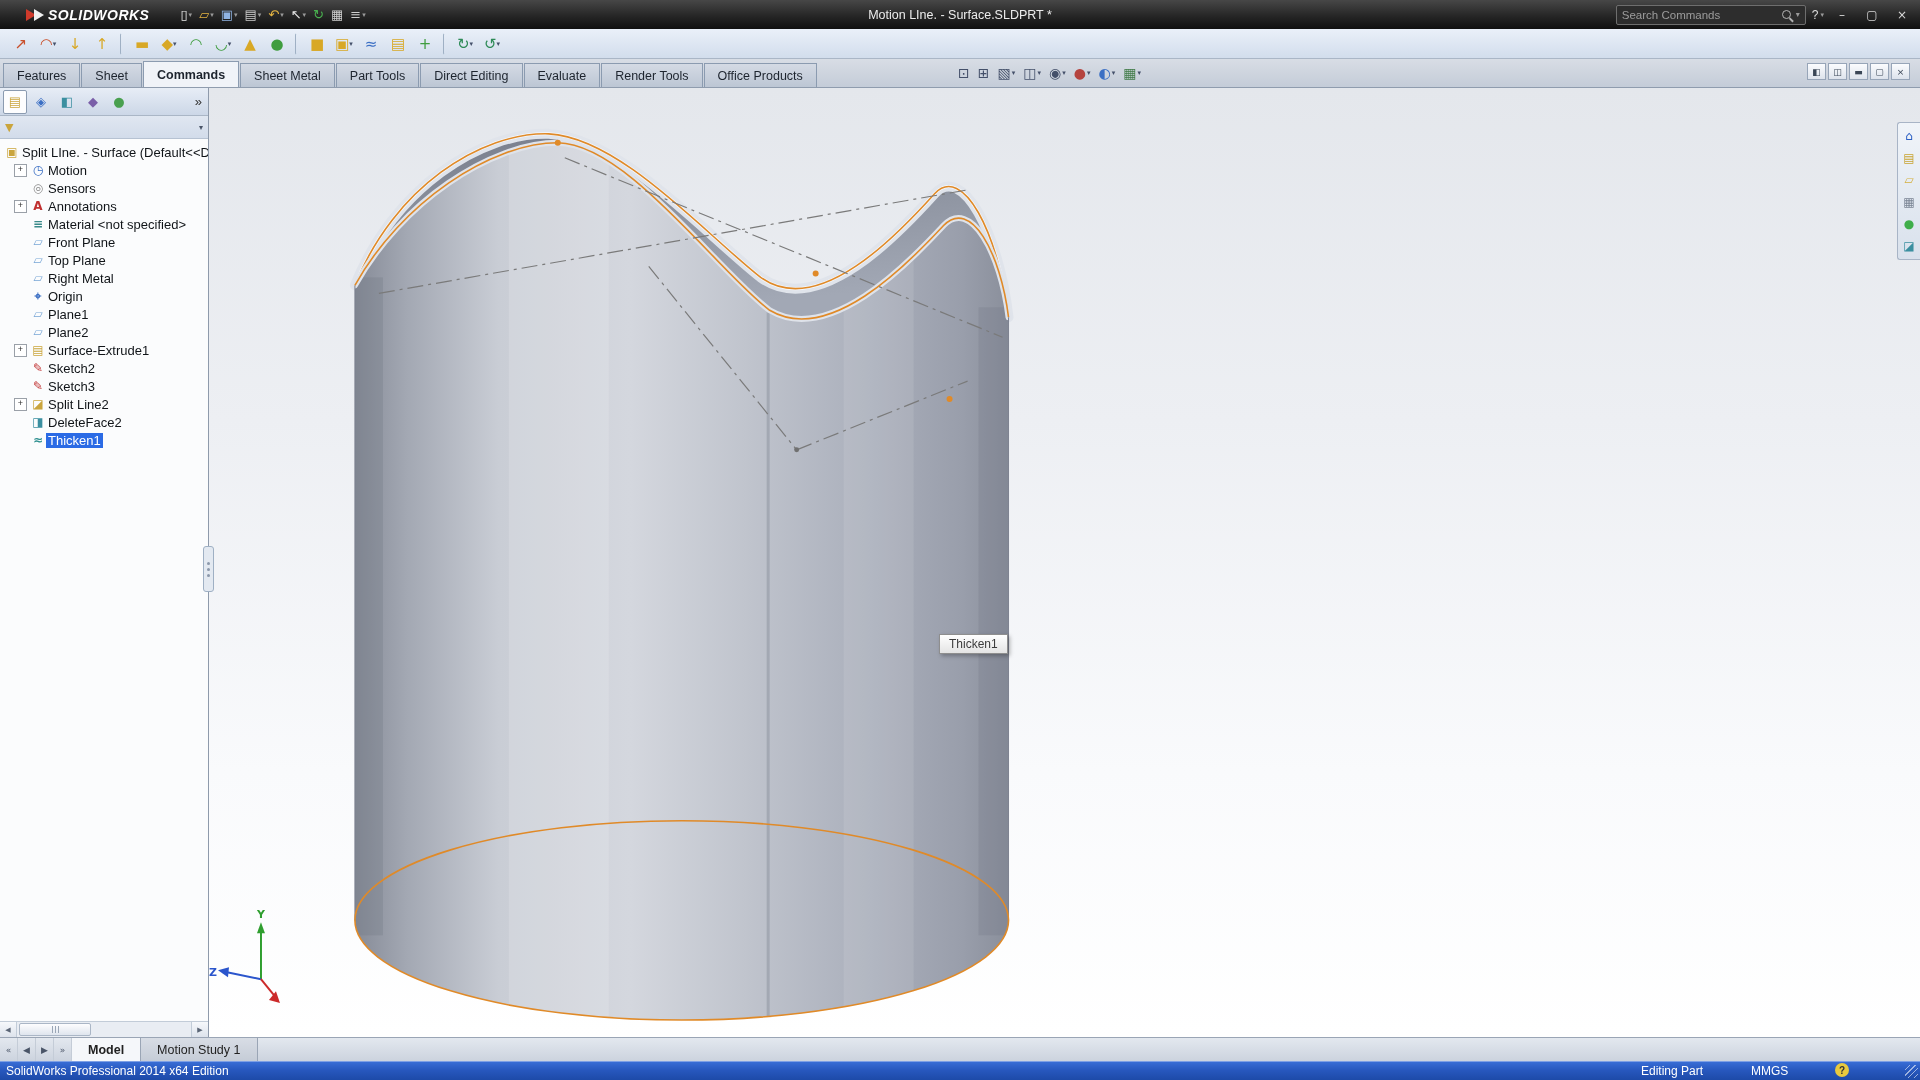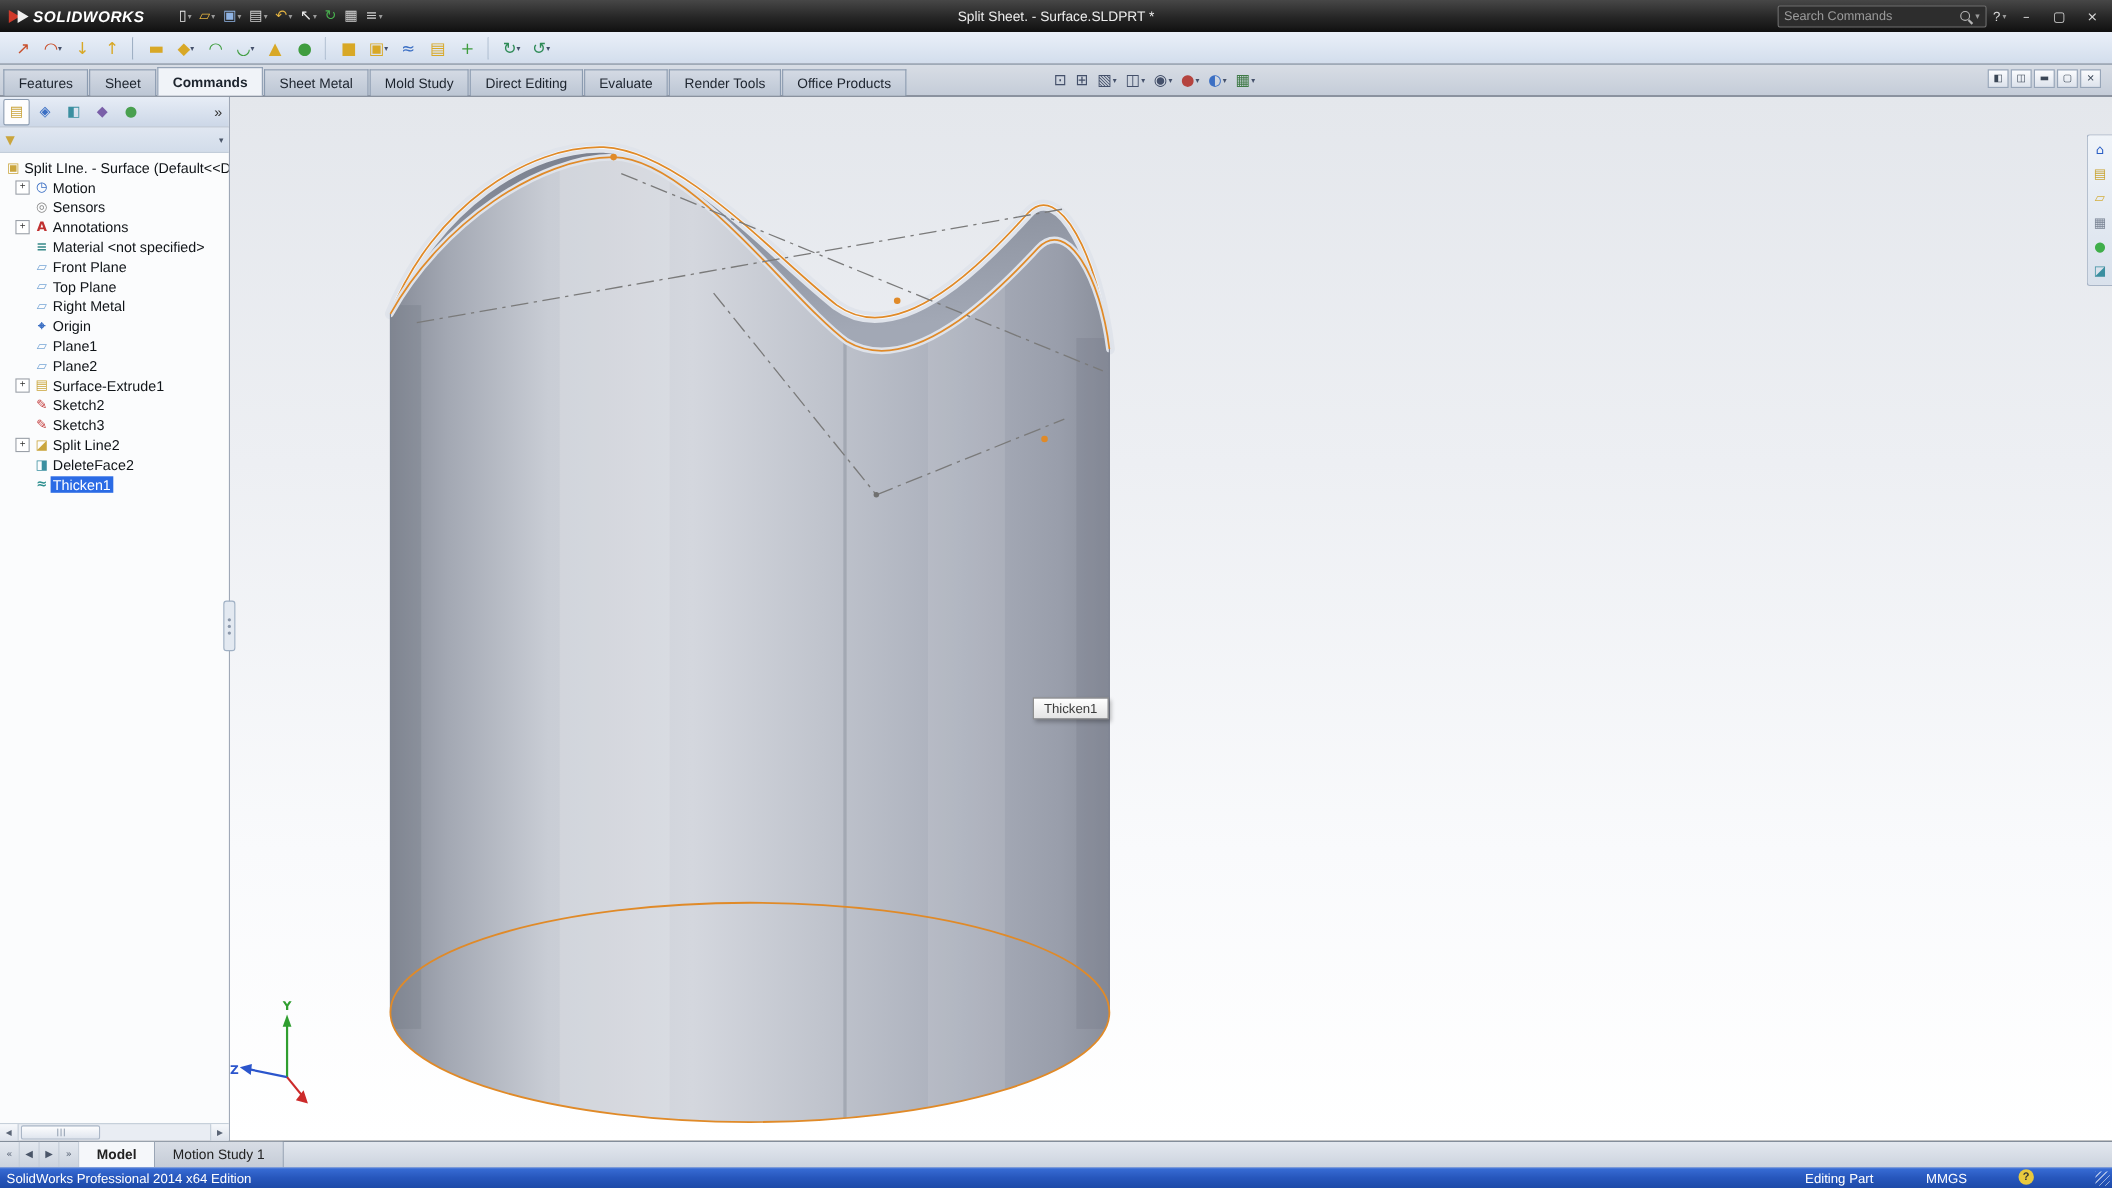--- a/index.html
+++ b/index.html
@@ -3,21 +3,21 @@
 <meta charset="utf-8">
 <style>
   html,body{margin:0;padding:0;width:1920px;height:1080px;overflow:hidden;
     font-family:"Liberation Sans","DejaVu Sans",sans-serif;font-size:12px;
     -webkit-user-select:none;user-select:none;background:#000;}
   #app{position:relative;width:1920px;height:1080px;display:flex;flex-direction:column;}
 
   
   #titlebar{height:29px;background:linear-gradient(#474747,#262626 55%,#101010);
     display:flex;align-items:center;position:relative;color:#e8e8e8;flex:0 0 29px;}
-  .logo{display:flex;align-items:center;gap:4px;margin-left:8px;}
+  .logo{display:flex;align-items:center;gap:4px;margin-left:26px;}
   .logo-red{width:0;height:0;border-left:10px solid #cf3a2b;border-top:6px solid transparent;border-bottom:6px solid transparent;}
   .logo-white{width:0;height:0;border-left:10px solid #f0f0f0;border-top:6px solid transparent;border-bottom:6px solid transparent;margin-left:-6px;}
   .logo-text{font-weight:bold;font-style:italic;font-size:14px;letter-spacing:.5px;color:#fff;}
   .quick-toolbar{display:flex;align-items:center;margin-left:28px;gap:1px;}
   .q-icon{height:21px;display:flex;align-items:center;justify-content:center;padding:0 3px;font-family:"DejaVu Sans",sans-serif;font-size:13px;cursor:default;}
   .q-icon .dd{font-size:7px;color:#9a9a9a;margin-left:1px;}
   .dd:empty{display:none;}
   .win-title{position:absolute;left:50%;transform:translateX(-50%);font-size:12.5px;color:#ececec;white-space:nowrap;}
   .tb-right{margin-left:auto;display:flex;align-items:center;gap:6px;margin-right:6px;}
   .search-box{width:178px;height:18px;background:#2d2d2d;border:1px solid #6e6e6e;border-radius:2px;
@@ -174,21 +174,21 @@
           <span class="g" style="color: rgb(73, 176, 79);">↻</span>
         </div>
         <div class="q-icon">
           <span class="g" style="color: rgb(207, 207, 207);">▦</span>
         </div>
         <div class="q-icon">
           <span class="g" style="color: rgb(207, 207, 207);">≡</span>
           <span class="dd">▾</span>
         </div>
     </div>
-    <div class="win-title">Split Sheet. - Surface.SLDPRT *</div>
+    <div class="win-title">Motion LIne. - Surface.SLDPRT *</div>
     <div class="tb-right">
       <div class="search-box">
         <span class="search-ph">Search Commands</span>
         <span class="mag"></span>
         <span class="search-dd">▾</span>
       </div>
       <div class="help-btn">
         <span>?</span>
           <span class="dd">▾</span>
       </div>
@@ -274,21 +274,21 @@
       <div class="ctab">
         <span>Sheet</span>
       </div>
       <div class="ctab active">
         <span>Commands</span>
       </div>
       <div class="ctab">
         <span>Sheet Metal</span>
       </div>
       <div class="ctab">
-        <span>Mold Study</span>
+        <span>Part Tools</span>
       </div>
       <div class="ctab">
         <span>Direct Editing</span>
       </div>
       <div class="ctab">
         <span>Evaluate</span>
       </div>
       <div class="ctab">
         <span>Render Tools</span>
       </div>

